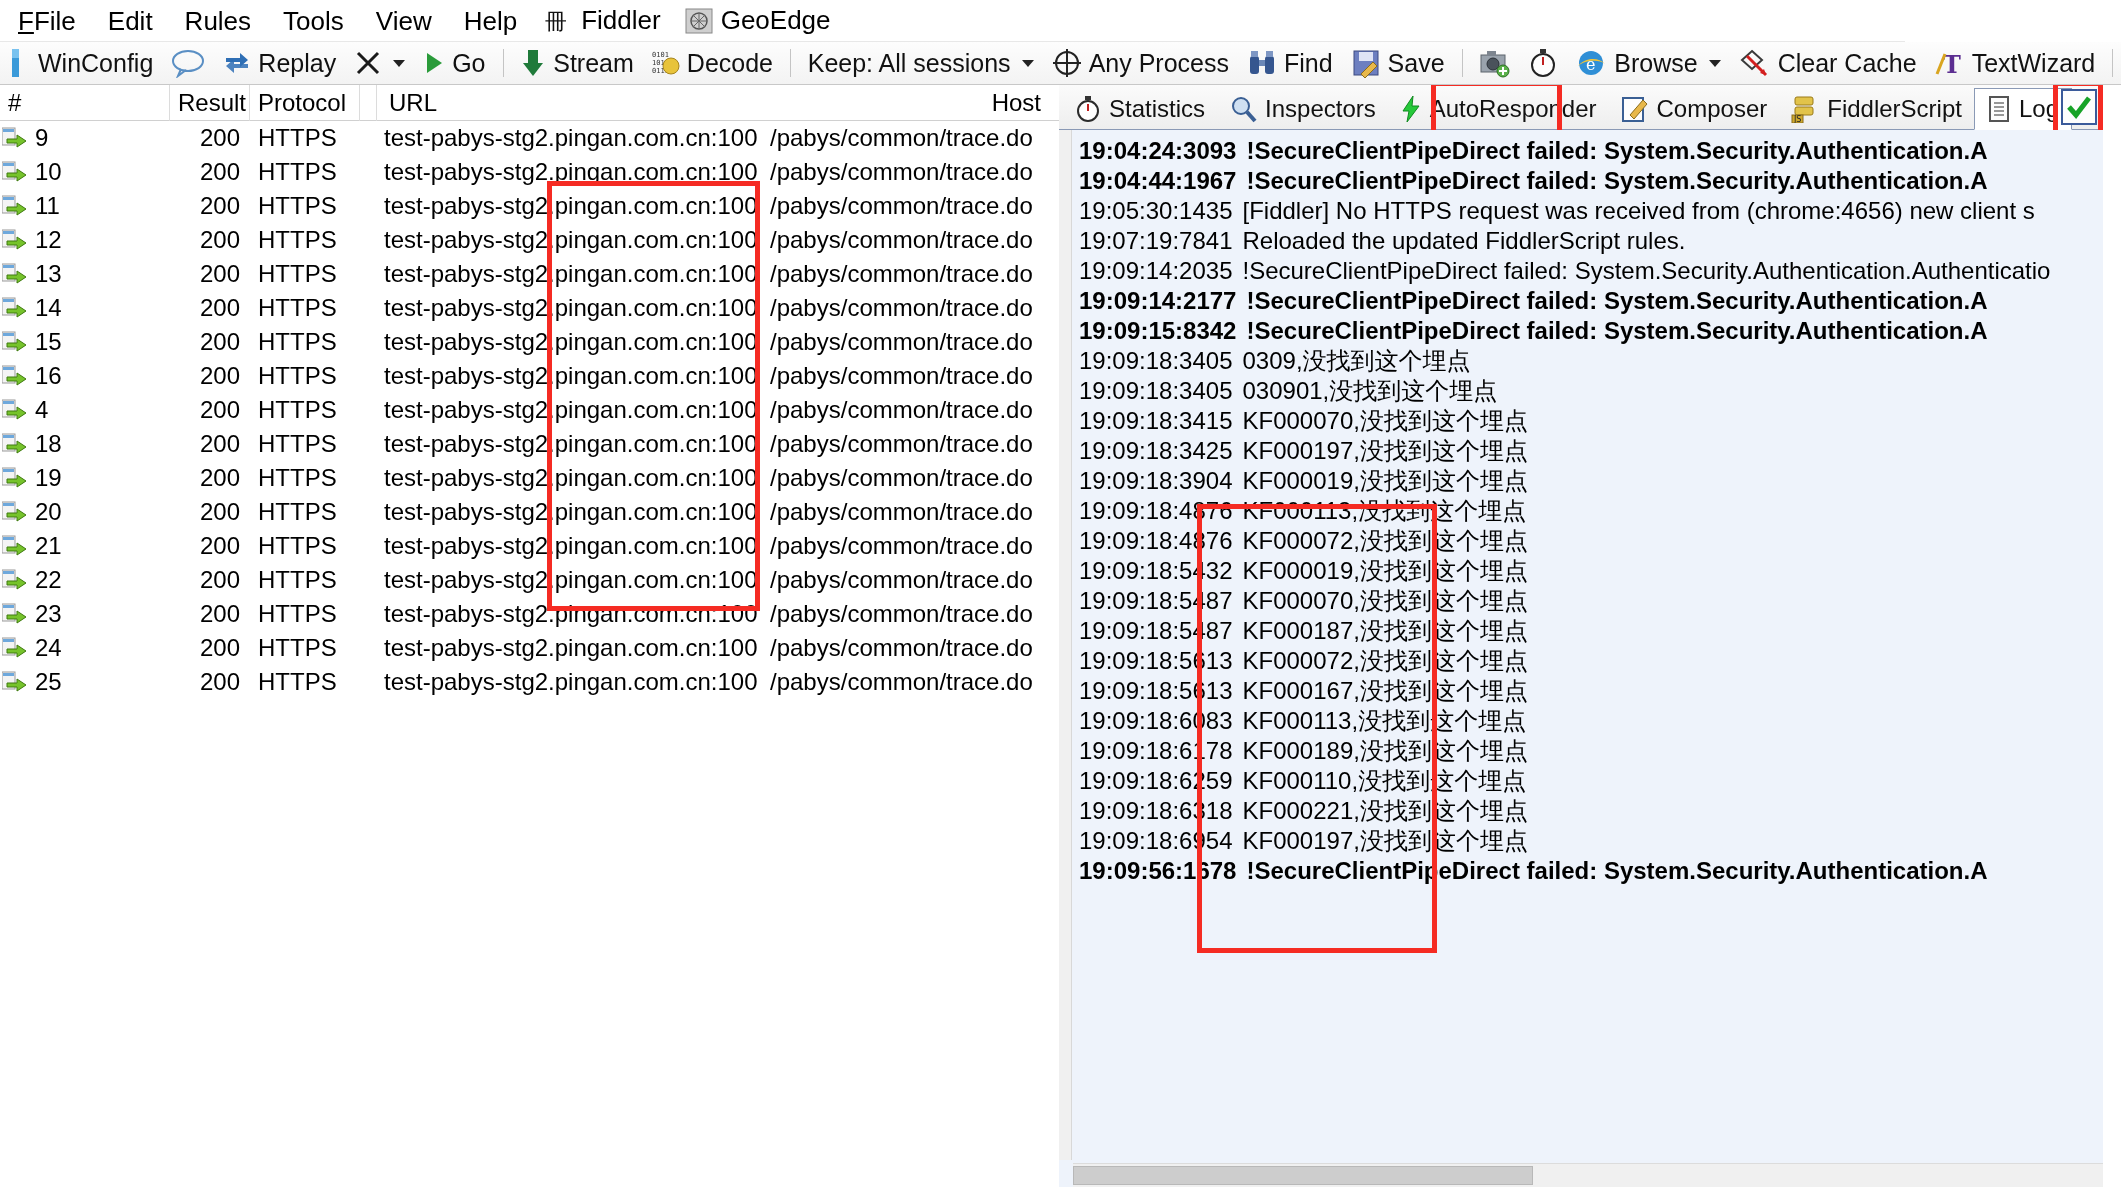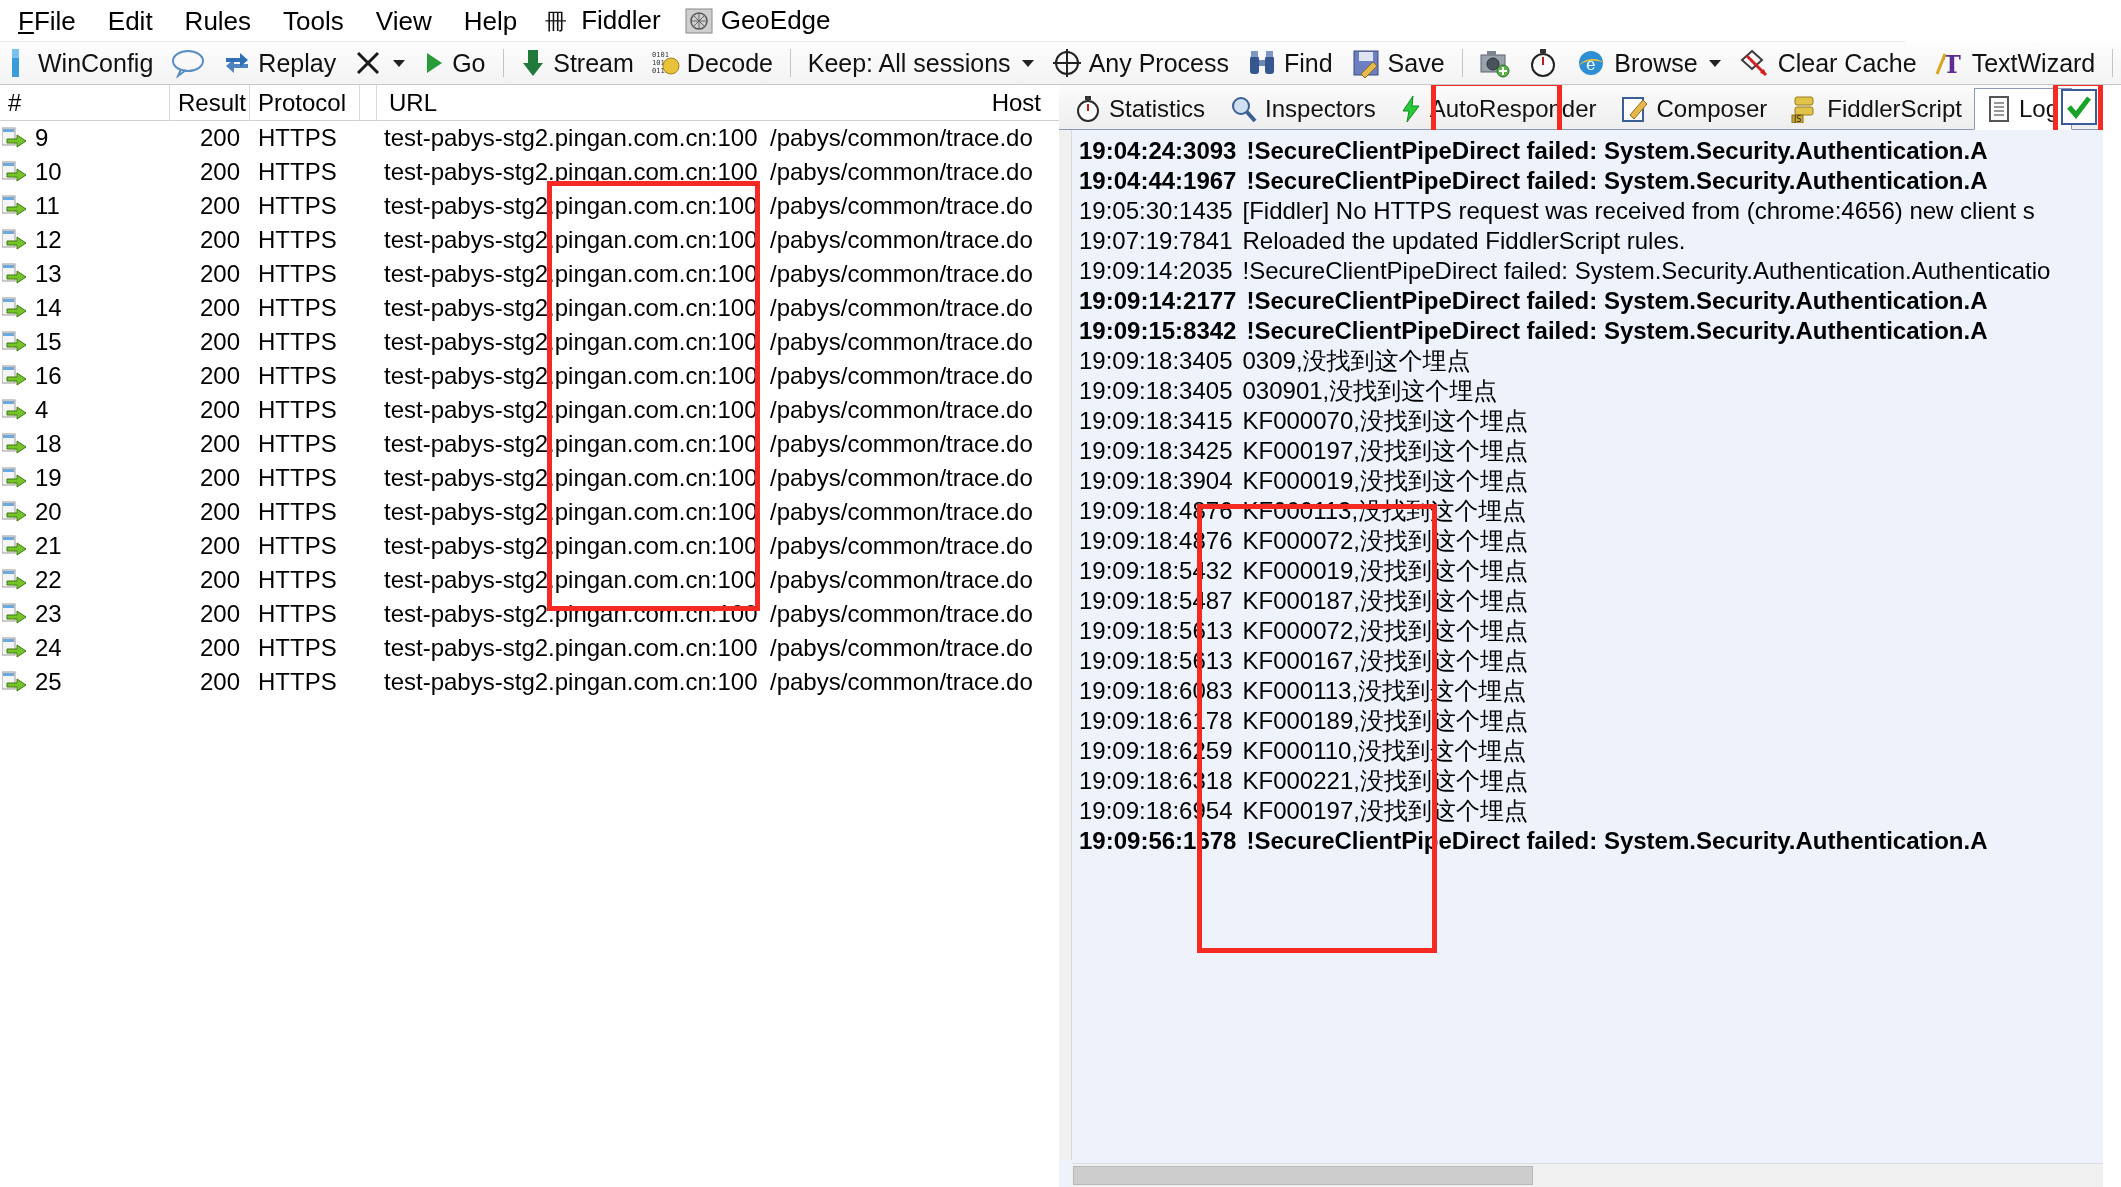--- a/index.html
+++ b/index.html
@@ -809,20 +809,21 @@
           <div class="log-line bold"><span class="log-ts">19:09:14:2177</span><span style="display:inline-block;width:10px"></span><span class="log-msg">!SecureClientPipeDirect failed: System.Security.Authentication.A</span></div>
           <div class="log-line bold"><span class="log-ts">19:09:15:8342</span><span style="display:inline-block;width:10px"></span><span class="log-msg">!SecureClientPipeDirect failed: System.Security.Authentication.A</span></div>
           <div class="log-line"><span class="log-ts">19:09:18:3405</span><span style="display:inline-block;width:10px"></span><span class="log-msg">0309,没找到这个埋点</span></div>
           <div class="log-line"><span class="log-ts">19:09:18:3405</span><span style="display:inline-block;width:10px"></span><span class="log-msg">030901,没找到这个埋点</span></div>
           <div class="log-line"><span class="log-ts">19:09:18:3415</span><span style="display:inline-block;width:10px"></span><span class="log-msg">KF000070,没找到这个埋点</span></div>
           <div class="log-line"><span class="log-ts">19:09:18:3425</span><span style="display:inline-block;width:10px"></span><span class="log-msg">KF000197,没找到这个埋点</span></div>
           <div class="log-line"><span class="log-ts">19:09:18:3904</span><span style="display:inline-block;width:10px"></span><span class="log-msg">KF000019,没找到这个埋点</span></div>
           <div class="log-line"><span class="log-ts">19:09:18:4876</span><span style="display:inline-block;width:10px"></span><span class="log-msg">KF000113,没找到这个埋点</span></div>
           <div class="log-line"><span class="log-ts">19:09:18:4876</span><span style="display:inline-block;width:10px"></span><span class="log-msg">KF000072,没找到这个埋点</span></div>
           <div class="log-line"><span class="log-ts">19:09:18:5432</span><span style="display:inline-block;width:10px"></span><span class="log-msg">KF000019,没找到这个埋点</span></div>
+          <div class="log-line"><span class="log-ts">19:09:18:5487</span><span style="display:inline-block;width:10px"></span><span class="log-msg">KF000070,没找到这个埋点</span></div>
           <div class="log-line"><span class="log-ts">19:09:18:5487</span><span style="display:inline-block;width:10px"></span><span class="log-msg">KF000187,没找到这个埋点</span></div>
           <div class="log-line"><span class="log-ts">19:09:18:5613</span><span style="display:inline-block;width:10px"></span><span class="log-msg">KF000072,没找到这个埋点</span></div>
           <div class="log-line"><span class="log-ts">19:09:18:5613</span><span style="display:inline-block;width:10px"></span><span class="log-msg">KF000167,没找到这个埋点</span></div>
           <div class="log-line"><span class="log-ts">19:09:18:6083</span><span style="display:inline-block;width:10px"></span><span class="log-msg">KF000113,没找到这个埋点</span></div>
           <div class="log-line"><span class="log-ts">19:09:18:6178</span><span style="display:inline-block;width:10px"></span><span class="log-msg">KF000189,没找到这个埋点</span></div>
           <div class="log-line"><span class="log-ts">19:09:18:6259</span><span style="display:inline-block;width:10px"></span><span class="log-msg">KF000110,没找到这个埋点</span></div>
           <div class="log-line"><span class="log-ts">19:09:18:6318</span><span style="display:inline-block;width:10px"></span><span class="log-msg">KF000221,没找到这个埋点</span></div>
           <div class="log-line"><span class="log-ts">19:09:18:6954</span><span style="display:inline-block;width:10px"></span><span class="log-msg">KF000197,没找到这个埋点</span></div>
           <div class="log-line bold"><span class="log-ts">19:09:56:1678</span><span style="display:inline-block;width:10px"></span><span class="log-msg">!SecureClientPipeDirect failed: System.Security.Authentication.A</span></div>
         </div>

